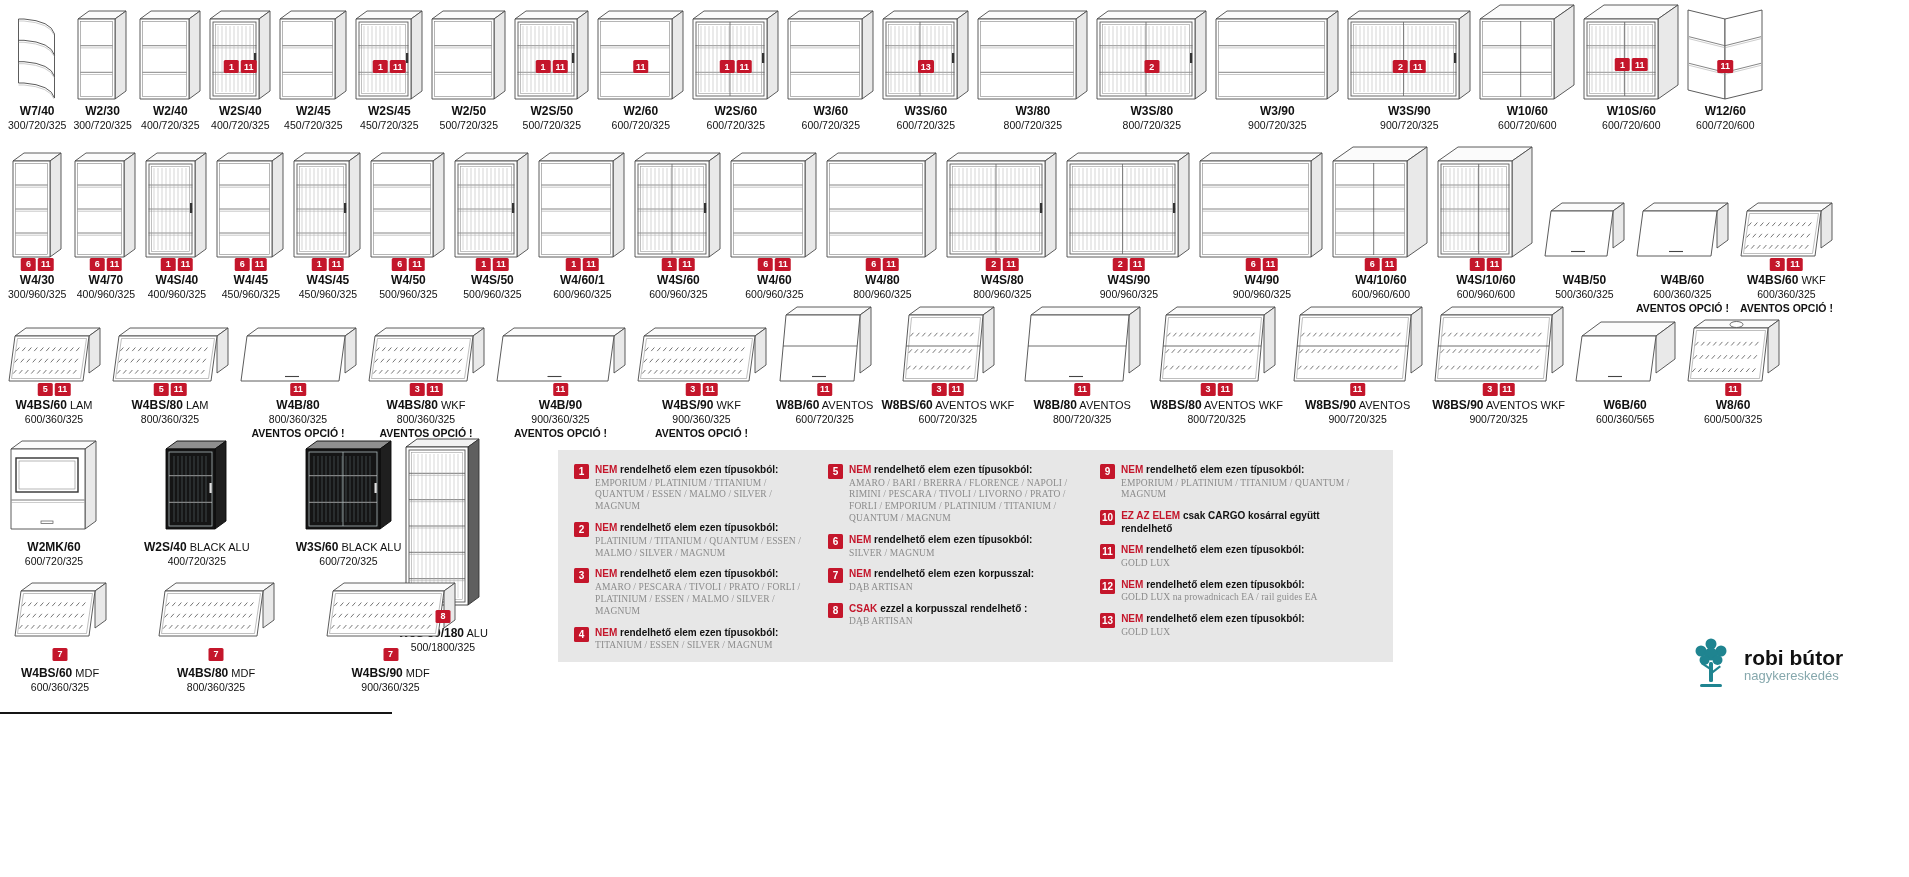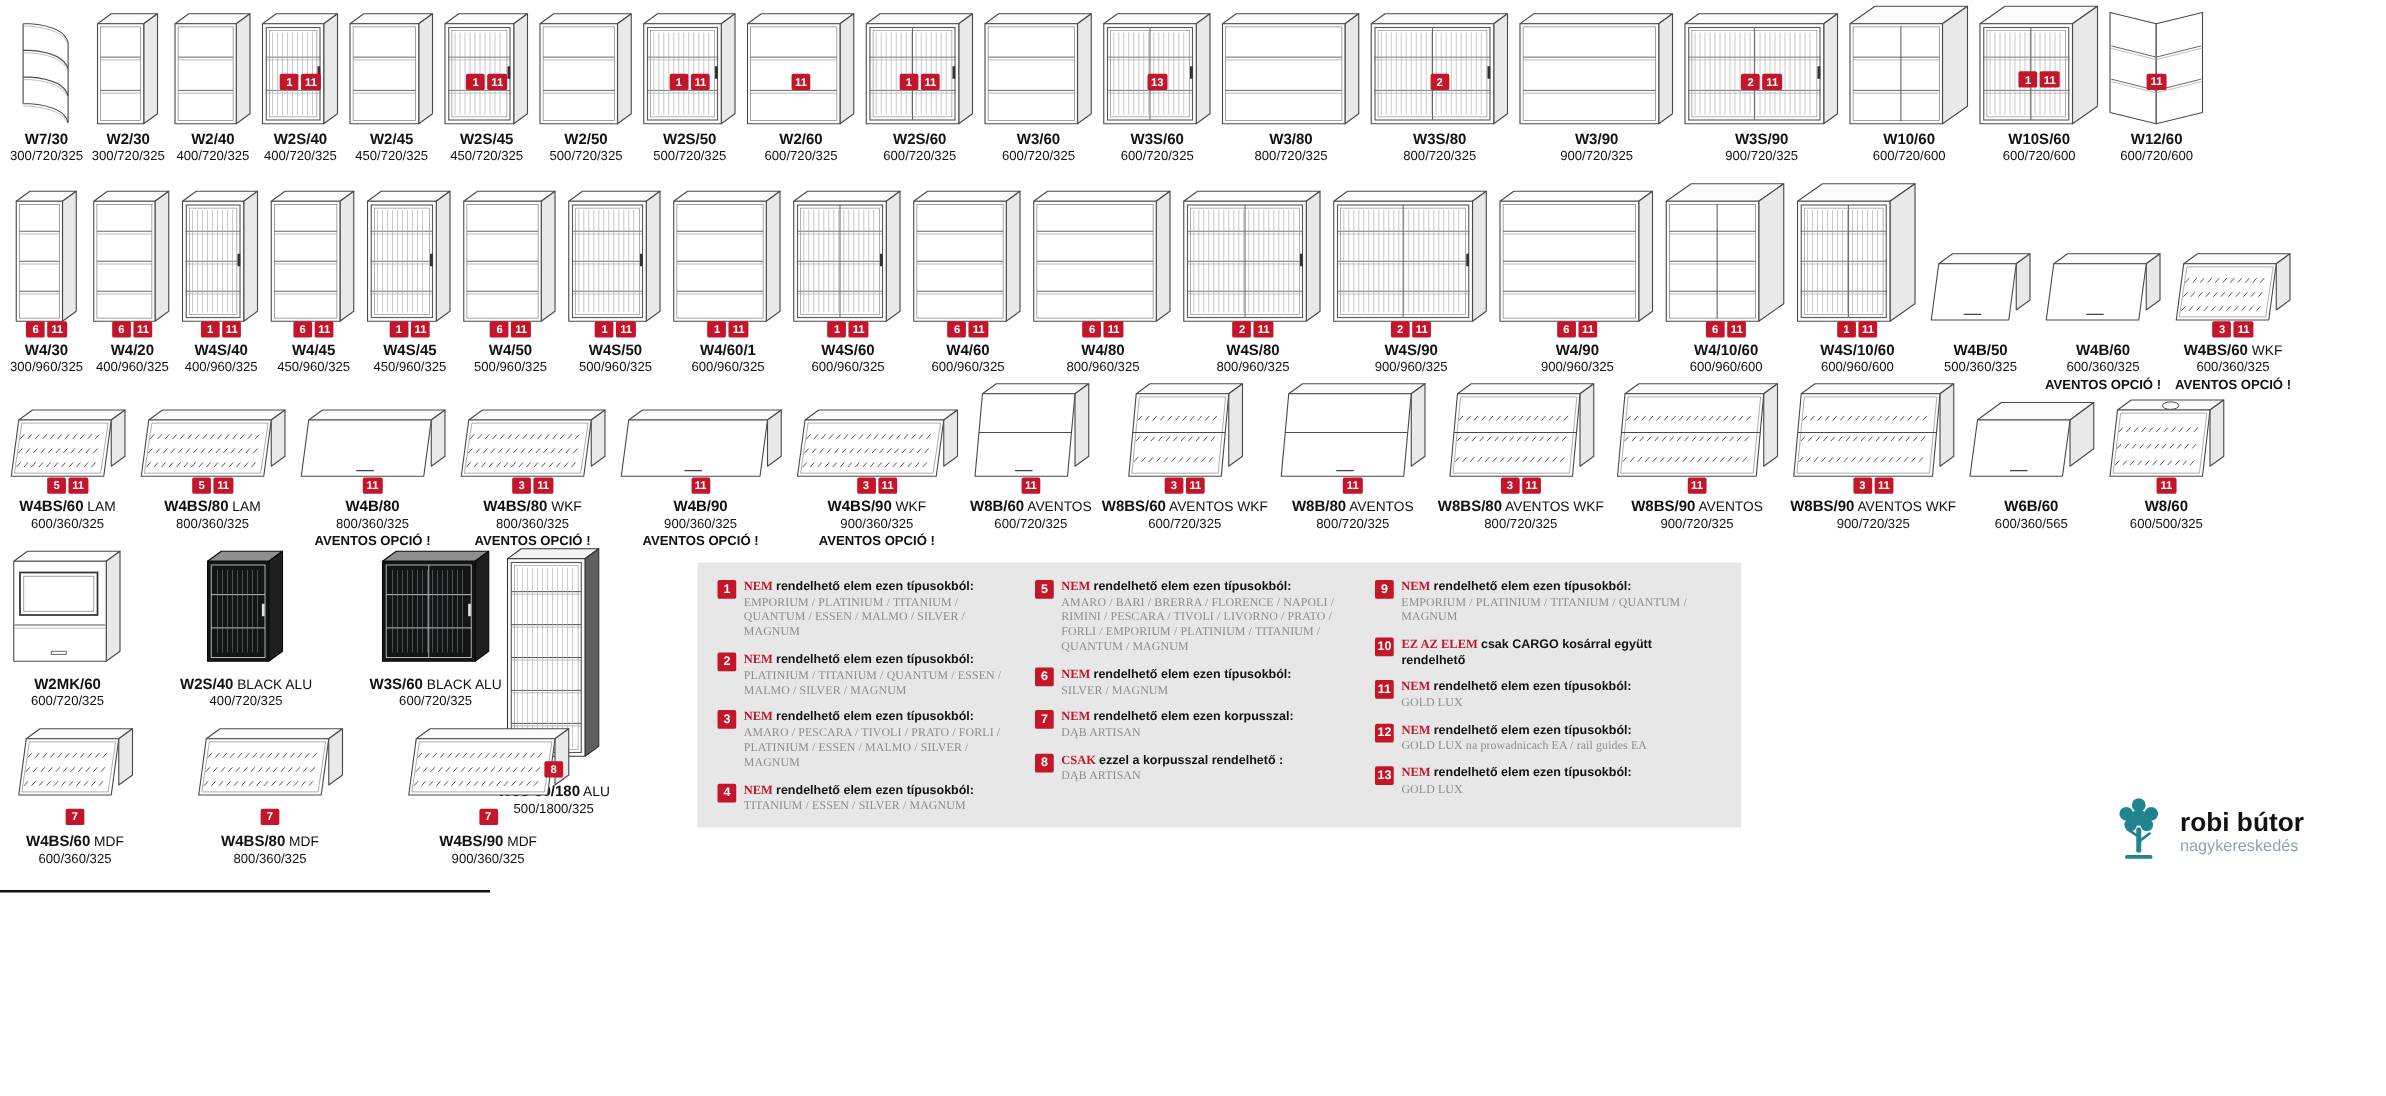--- a/index.html
+++ b/index.html
@@ -31,21 +31,21 @@
   .dims{font-size:10.5px;margin-top:1px;line-height:1.15;}
   .note{font-size:10.5px;font-weight:700;margin-top:2px;white-space:nowrap;min-height:13px;line-height:1.2;}
   #legend{position:absolute;left:558px;top:450px;width:835px;height:212px;background:#e7e7e7;
           display:flex;gap:10px;padding:14px 10px 10px 16px;box-sizing:border-box;}
   .lcol{display:flex;flex-direction:column;}
   .lcol1{width:244px;}.lcol2{width:262px;}.lcol3{width:272px;}
   .lentry{display:flex;gap:6px;margin-bottom:9px;}
   .lbadge{background:var(--badge-red,#c4162b);color:#fff;font-weight:700;font-size:10px;min-width:11px;height:15px;
           line-height:15px;text-align:center;padding:0 2px;flex-shrink:0;border-radius:1.5px;}
   .ltext{font-size:10px;line-height:1.25;}
-  .lead{color:var(--badge-red,#c4162b);font-weight:700;font-family:Liberation Serif, serif;}
+  .lead{color:var(--badge-red,#c4162b);font-weight:700;}
   .ltitle{color:#111;font-weight:700;}
   .ltypes{color:#8c8c8c;font-weight:400;font-size:9.5px;letter-spacing:0.1px;margin-top:1px;font-family:Liberation Serif, serif;}
   #logo{position:absolute;left:1688px;top:634px;display:flex;align-items:center;gap:10px;}
   #logo-icon{color:var(--logo-teal,#1f8490);}
   .logo-text{display:flex;flex-direction:column;line-height:1.05;}
   .logo-name{font-size:21px;font-weight:700;}
   .logo-sub{font-size:13px;}
   #sheet-line{position:absolute;left:0;top:712px;width:392px;height:2px;background:#151515;}
 </style>
 </head>
@@ -61,21 +61,21 @@
             <path d="M1.5,4 L7,4 Q 34.0,6 37.5,19" fill="none" stroke="#4a4a4a" stroke-width="0.9"></path>
             <path d="M1.5,6 L7,6 Q 32.6,8 37.2,20" fill="none" stroke="#9a9a9a" stroke-width="0.5"></path>
             <path d="M1.5,25.3 L7,25.3 Q 34.0,27.3 37.5,40.3" fill="none" stroke="#4a4a4a" stroke-width="0.9"></path>
             <path d="M1.5,27.3 L7,27.3 Q 32.6,29.3 37.2,41.3" fill="none" stroke="#9a9a9a" stroke-width="0.5"></path>
             <path d="M1.5,46.7 L7,46.7 Q 34.0,48.7 37.5,61.7" fill="none" stroke="#4a4a4a" stroke-width="0.9"></path>
             <path d="M1.5,48.7 L7,48.7 Q 32.6,50.7 37.2,62.7" fill="none" stroke="#9a9a9a" stroke-width="0.5"></path>
             <path d="M1.5,68 L7,68 Q 34.0,70 37.5,83" fill="none" stroke="#4a4a4a" stroke-width="0.9"></path>
             <path d="M1.5,70 L7,70 Q 32.6,72 37.2,84" fill="none" stroke="#9a9a9a" stroke-width="0.5"></path>
           </svg>
         </div>
-        <div class="label"><b>W7/30</b></div>
+        <div class="label"><b>W7/40</b></div>
         <div class="dims">300/720/325</div>
       </div>
       <div class="cab">
         <div class="draw">
           <svg width="51" height="91" viewBox="0 0 51 91" xmlns="http://www.w3.org/2000/svg">
             <polygon points="1,9 12,1 49,1 38,9" fill="#fbfbfb" stroke="#4a4a4a" stroke-width="0.9" stroke-linejoin="round"></polygon>
             <polygon points="38,9 49,1 49,81 38,89" fill="#e9e9e9" stroke="#4a4a4a" stroke-width="0.9" stroke-linejoin="round"></polygon>
             <polygon points="1,9 38,9 38,89 1,89" fill="#fff" stroke="#4a4a4a" stroke-width="0.9" stroke-linejoin="round"></polygon>
             <rect x="3.5" y="11.5" width="32" height="75" fill="none" stroke="#7a7a7a" stroke-width="0.55"></rect>
             <line x1="3.5" y1="35.7" x2="35.5" y2="35.7" stroke="#666" stroke-width="0.8"></line>
@@ -544,21 +544,21 @@
             <rect x="3.5" y="11.5" width="44" height="91" fill="none" stroke="#7a7a7a" stroke-width="0.55"></rect>
             <line x1="3.5" y1="33" x2="47.5" y2="33" stroke="#666" stroke-width="0.8"></line>
             <line x1="3.5" y1="35.2" x2="47.5" y2="35.2" stroke="#9a9a9a" stroke-width="0.55"></line>
             <line x1="3.5" y1="57" x2="47.5" y2="57" stroke="#666" stroke-width="0.8"></line>
             <line x1="3.5" y1="59.2" x2="47.5" y2="59.2" stroke="#9a9a9a" stroke-width="0.55"></line>
             <line x1="3.5" y1="81" x2="47.5" y2="81" stroke="#666" stroke-width="0.8"></line>
             <line x1="3.5" y1="83.2" x2="47.5" y2="83.2" stroke="#9a9a9a" stroke-width="0.55"></line>
           </svg>
           <div class="badges"><span class="badge">6</span><span class="badge">11</span></div>
         </div>
-        <div class="label"><b>W4/20</b></div>
+        <div class="label"><b>W4/70</b></div>
         <div class="dims">400/960/325</div>
         <div class="note"></div>
       </div>
       <div class="cab">
         <div class="draw">
           <svg width="63" height="107" viewBox="0 0 63 107" xmlns="http://www.w3.org/2000/svg">
             <polygon points="1,9 12,1 61,1 50,9" fill="#fbfbfb" stroke="#4a4a4a" stroke-width="0.9" stroke-linejoin="round"></polygon>
             <polygon points="50,9 61,1 61,97 50,105" fill="#e9e9e9" stroke="#4a4a4a" stroke-width="0.9" stroke-linejoin="round"></polygon>
             <polygon points="1,9 50,9 50,105 1,105" fill="#fff" stroke="#4a4a4a" stroke-width="0.9" stroke-linejoin="round"></polygon>
             <line x1="3.5" y1="33" x2="47.5" y2="33" stroke="#777" stroke-width="0.8"></line>

